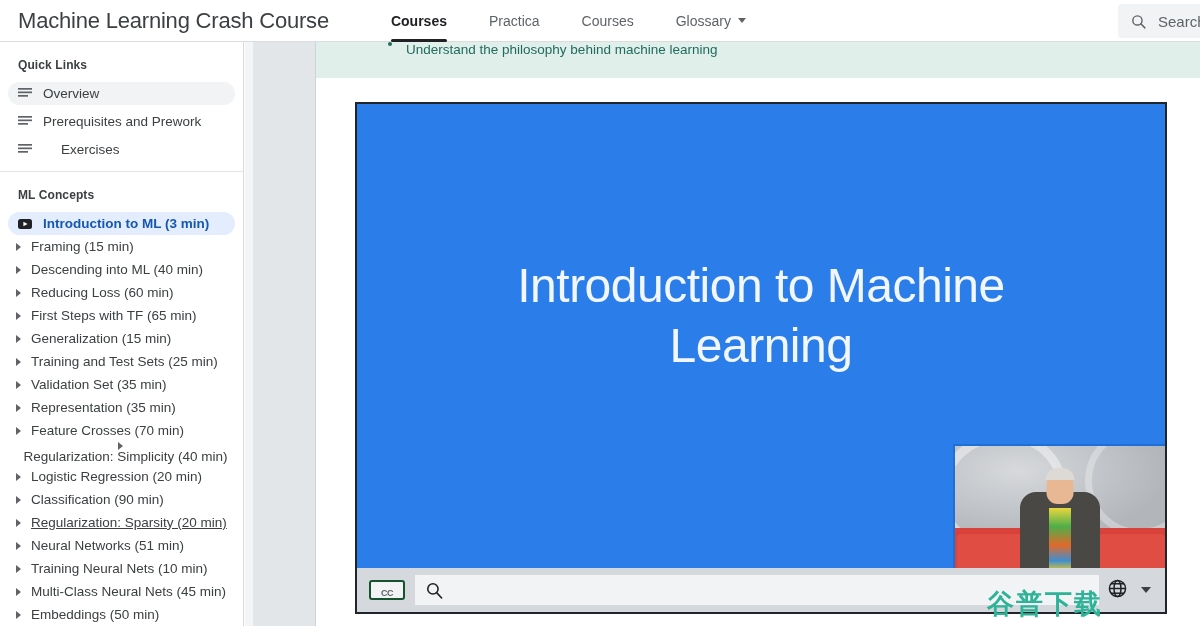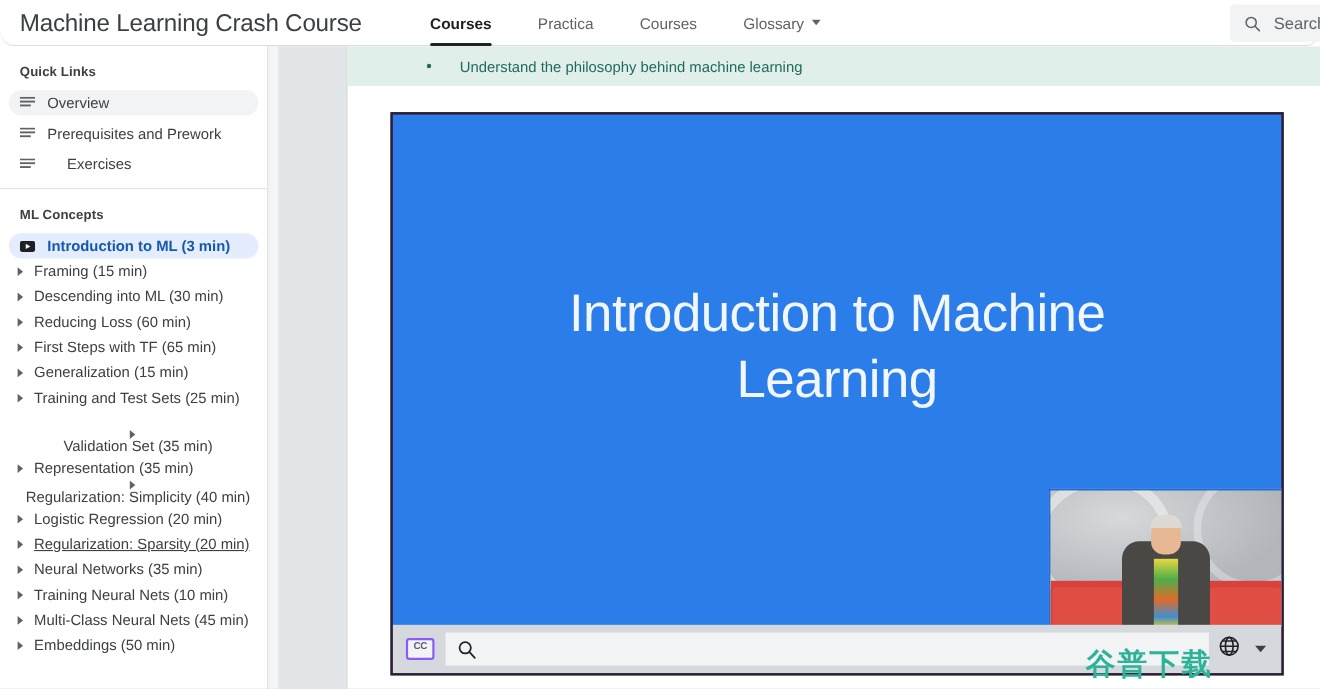--- a/index.html
+++ b/index.html
@@ -10,21 +10,21 @@
     font-family: "Liberation Sans", sans-serif;
     -webkit-font-smoothing: antialiased;
   }
 
   
   .header {
     position: absolute; left: 0; top: 0;
     width: 1200px; height: 42px;
     background: #ffffff;
     border-bottom: 1px solid #dcdcdc;
-    display: flex; align-items: center; border-radius: 14px;
+    display: flex; align-items: center;
   }
   .brand {
     font-size: 22px; color: #3c4043; font-weight: 400;
     margin-left: 18px; letter-spacing: -0.2px;
     white-space: nowrap;
   }
   .topnav { display: flex; align-items: center; margin-left: 62px; height: 60px; }
   .topnav-item {
     position: relative;
     font-size: 14px; color: #5f6368;
@@ -109,35 +109,35 @@
   .content {
     position: absolute; left: 316px; top: 42px;
     width: 884px; height: 584px;
     background: #ffffff;
     overflow: hidden;
   }
   .objective-banner {
     position: absolute; left: 0; top: 0;
     width: 884px; height: 36px;
     background: #e0efe9;
-    display: flex; align-items: center; gap: 12px;
+    display: flex; align-items: flex-start;
   }
   .objective-bullet {
     width: 4px; height: 4px; border-radius: 50%;
     background: #1f6b5e; margin-left: 72px; margin-right: 14px;
     flex: 0 0 auto;
   }
   .objective-text { font-size: 13.5px; color: #1f6b5e; white-space: nowrap; }
 
   
   .player {
     position: absolute; left: 39px; top: 60px;
     width: 812px; height: 512px;
     border: 2px solid #20252b;
-    background: #701a75;
+    background: #0369a1;
     overflow: hidden;
   }
   .video-stage {
     position: absolute; left: 0; top: 0;
     width: 808px; height: 466px;
     background: #2b7de9;
   }
   .video-title {
     position: absolute; left: 0; right: 0; top: 152px;
     text-align: center;
@@ -215,25 +215,25 @@
 
   
   .controls {
     position: absolute; left: 0; bottom: 0;
     width: 808px; height: 44px;
     background: #d5d8dc;
     display: flex; align-items: center;
   }
   .cc-btn {
     margin-left: 12px;
-    width: 26px; height: 20px;
-    border: 2px solid #8b5cf6;
+    width: 36px; height: 20px;
+    border: 2px solid #14532d;
     border-radius: 3px;
     background: #f1f3f4;
-    display: flex; align-items: flex-start; justify-content: center;
+    display: flex; align-items: flex-end; justify-content: center;
     cursor: pointer; flex: 0 0 auto;
   }
   .cc-btn span { font-size: 9px; color: #5f6368; letter-spacing: -0.5px; font-weight: bold; }
   .ctrl-search {
     margin-left: 10px;
     height: 30px; flex: 1 1 auto;
     background: #f2f3f5;
     display: flex; align-items: center;
     cursor: text;
   }
@@ -345,61 +345,69 @@
             </svg>
           </span>
           <span class="lbl">Introduction to ML (3 min)</span>
         </div>
         <div class="side-item collapsible" style="margin-top: 0px;">
           <span class="ico-arrow"></span>
           <span class="lbl">Framing (15 min)</span>
         </div>
         <div class="side-item collapsible" style="margin-top: 0px;">
           <span class="ico-arrow"></span>
-          <span class="lbl">Descending into ML (30 min)</span>
+          <span class="lbl">Descending into ML (40 min)</span>
         </div>
         <div class="side-item collapsible" style="margin-top: 0px;">
           <span class="ico-arrow"></span>
           <span class="lbl">Reducing Loss (60 min)</span>
         </div>
         <div class="side-item collapsible" style="margin-top: 0px;">
           <span class="ico-arrow"></span>
           <span class="lbl">First Steps with TF (65 min)</span>
         </div>
         <div class="side-item collapsible" style="margin-top: 0px;">
           <span class="ico-arrow"></span>
           <span class="lbl">Generalization (15 min)</span>
         </div>
         <div class="side-item collapsible" style="margin-top: 0px;">
           <span class="ico-arrow"></span>
           <span class="lbl">Training and Test Sets (25 min)</span>
         </div>
-        <div class="side-item collapsible" style="margin-top: 18px; flex-direction: column;">
+        <div class="side-item collapsible" style="margin-top: 0px;">
           <span class="ico-arrow"></span>
           <span class="lbl">Validation Set (35 min)</span>
         </div>
         <div class="side-item collapsible" style="margin-top: 0px;">
           <span class="ico-arrow"></span>
           <span class="lbl">Representation (35 min)</span>
         </div>
+        <div class="side-item collapsible" style="margin-top: 0px;">
+          <span class="ico-arrow"></span>
+          <span class="lbl">Feature Crosses (70 min)</span>
+        </div>
         <div class="side-item collapsible" style="margin-top: 0px; flex-direction: column;">
           <span class="ico-arrow"></span>
           <span class="lbl">Regularization: Simplicity (40 min)</span>
         </div>
         <div class="side-item collapsible" style="margin-top: 0px;">
           <span class="ico-arrow"></span>
           <span class="lbl">Logistic Regression (20 min)</span>
         </div>
+        <div class="side-item collapsible" style="margin-top: 0px;">
+          <span class="ico-arrow"></span>
+          <span class="lbl">Classification (90 min)</span>
+        </div>
         <div class="side-item collapsible" style="margin-top: 0px; text-decoration: underline;">
           <span class="ico-arrow"></span>
           <span class="lbl">Regularization: Sparsity (20 min)</span>
         </div>
         <div class="side-item collapsible" style="margin-top: 0px;">
           <span class="ico-arrow"></span>
-          <span class="lbl">Neural Networks (35 min)</span>
+          <span class="lbl">Neural Networks (51 min)</span>
         </div>
         <div class="side-item collapsible" style="margin-top: 0px;">
           <span class="ico-arrow"></span>
           <span class="lbl">Training Neural Nets (10 min)</span>
         </div>
         <div class="side-item collapsible" style="margin-top: 0px;">
           <span class="ico-arrow"></span>
           <span class="lbl">Multi-Class Neural Nets (45 min)</span>
         </div>
         <div class="side-item collapsible" style="margin-top: 0px;">

